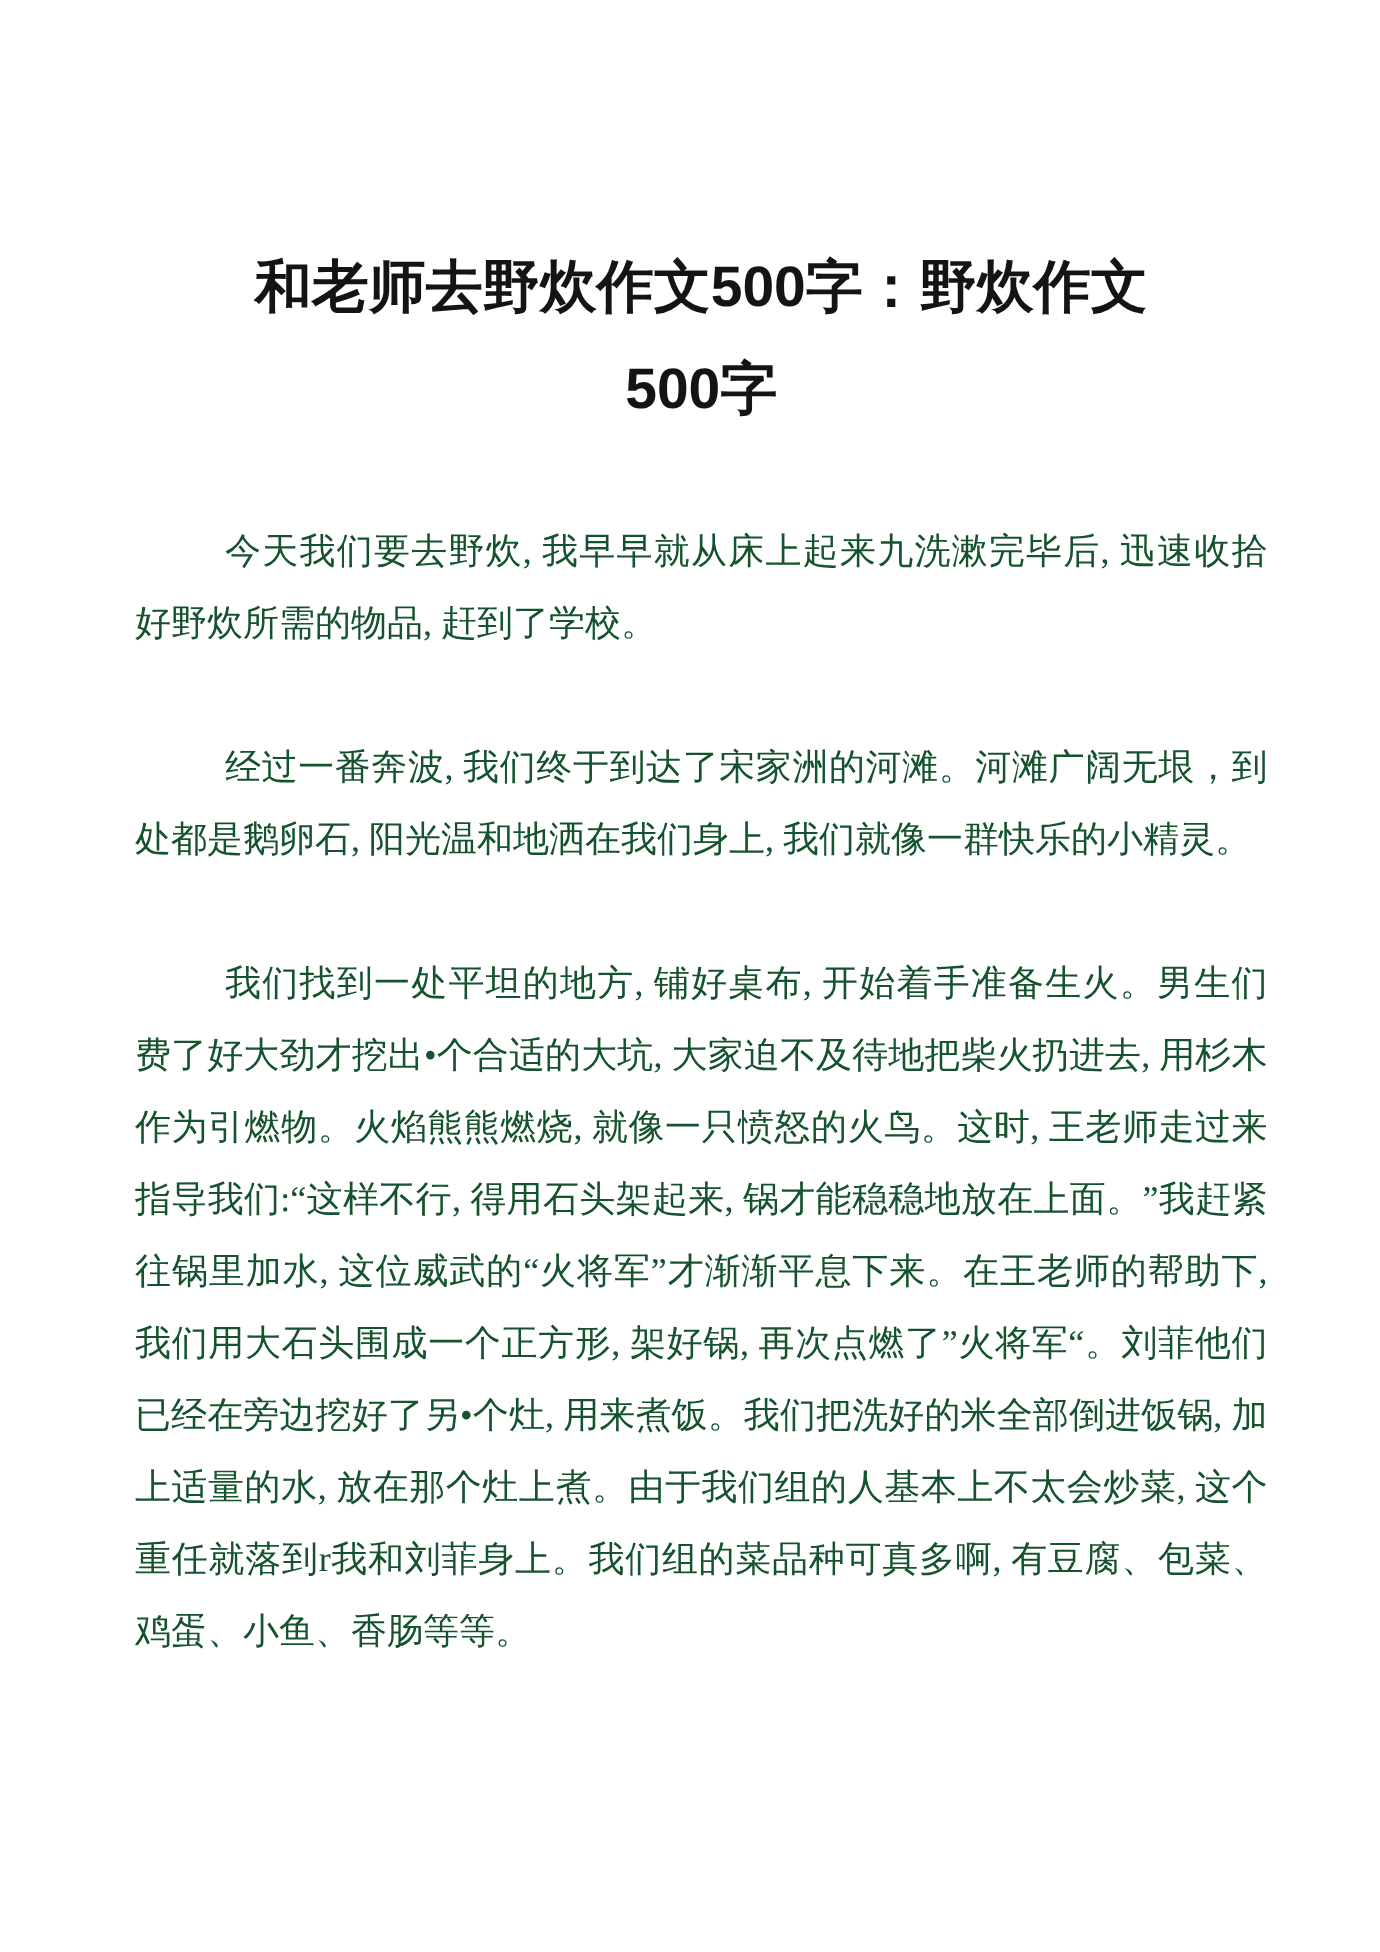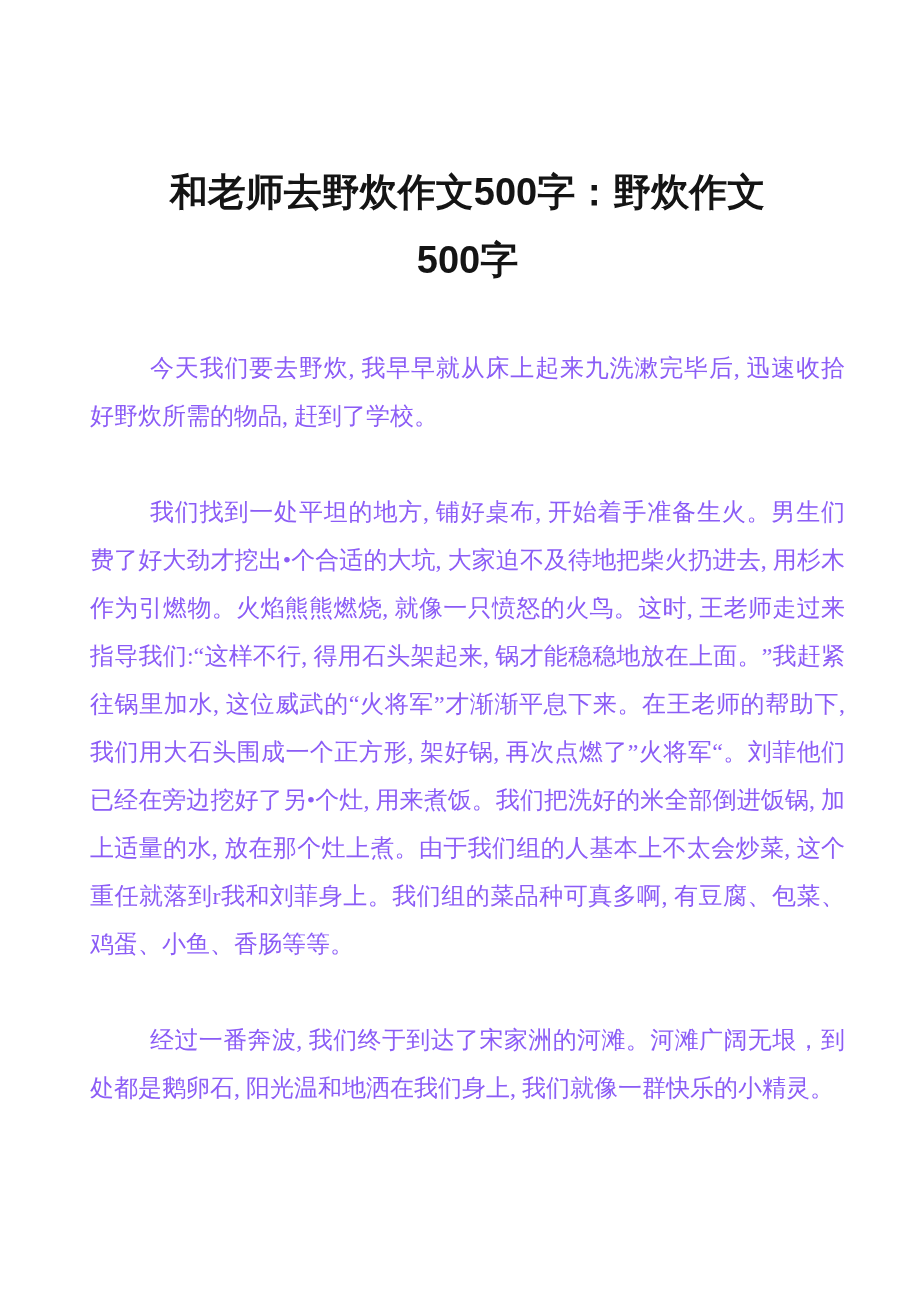--- a/index.html
+++ b/index.html
@@ -35,31 +35,31 @@
     font-size: 24px;
     line-height: 32px;
     color: #1b1b1b;
     text-indent: 60px;
     margin: 0 0 58px 0;
   }
   .doc-paragraph {
     font-family: "Liberation Serif", "DejaVu Serif", serif;
     font-size: 24px;
     line-height: 48px;
-    color: #8b5cf6;
+    color: #14532d;
     text-indent: 60px;
     text-align: justify;
     margin: 0 0 48px 0;
   }
 </style>
 </head>
 <body>
 
 <div class="doc-page">
   <h1 class="doc-title">和老师去野炊作文500字：野炊作文500字</h1>
 
 
   <p class="doc-paragraph">今天我们要去野炊, 我早早就从床上起来九洗漱完毕后, 迅速收拾好野炊所需的物品, 赶到了学校。</p>
 
+  <p class="doc-paragraph">经过一番奔波, 我们终于到达了宋家洲的河滩。河滩广阔无垠，到处都是鹅卵石, 阳光温和地洒在我们身上, 我们就像一群快乐的小精灵。</p>
+
   <p class="doc-paragraph">我们找到一处平坦的地方, 铺好桌布, 开始着手准备生火。男生们费了好大劲才挖出•个合适的大坑, 大家迫不及待地把柴火扔进去, 用杉木作为引燃物。火焰熊熊燃烧, 就像一只愤怒的火鸟。这时, 王老师走过来指导我们:“这样不行, 得用石头架起来, 锅才能稳稳地放在上面。”我赶紧往锅里加水, 这位威武的“火将军”才渐渐平息下来。在王老师的帮助下, 我们用大石头围成一个正方形, 架好锅, 再次点燃了”火将军“。刘菲他们已经在旁边挖好了另•个灶, 用来煮饭。我们把洗好的米全部倒进饭锅, 加上适量的水, 放在那个灶上煮。由于我们组的人基本上不太会炒菜, 这个重任就落到r我和刘菲身上。我们组的菜品种可真多啊, 有豆腐、包菜、鸡蛋、小鱼、香肠等等。</p>
-
-  <p class="doc-paragraph">经过一番奔波, 我们终于到达了宋家洲的河滩。河滩广阔无垠，到处都是鹅卵石, 阳光温和地洒在我们身上, 我们就像一群快乐的小精灵。</p>
 </div>
 
 </body></html>

